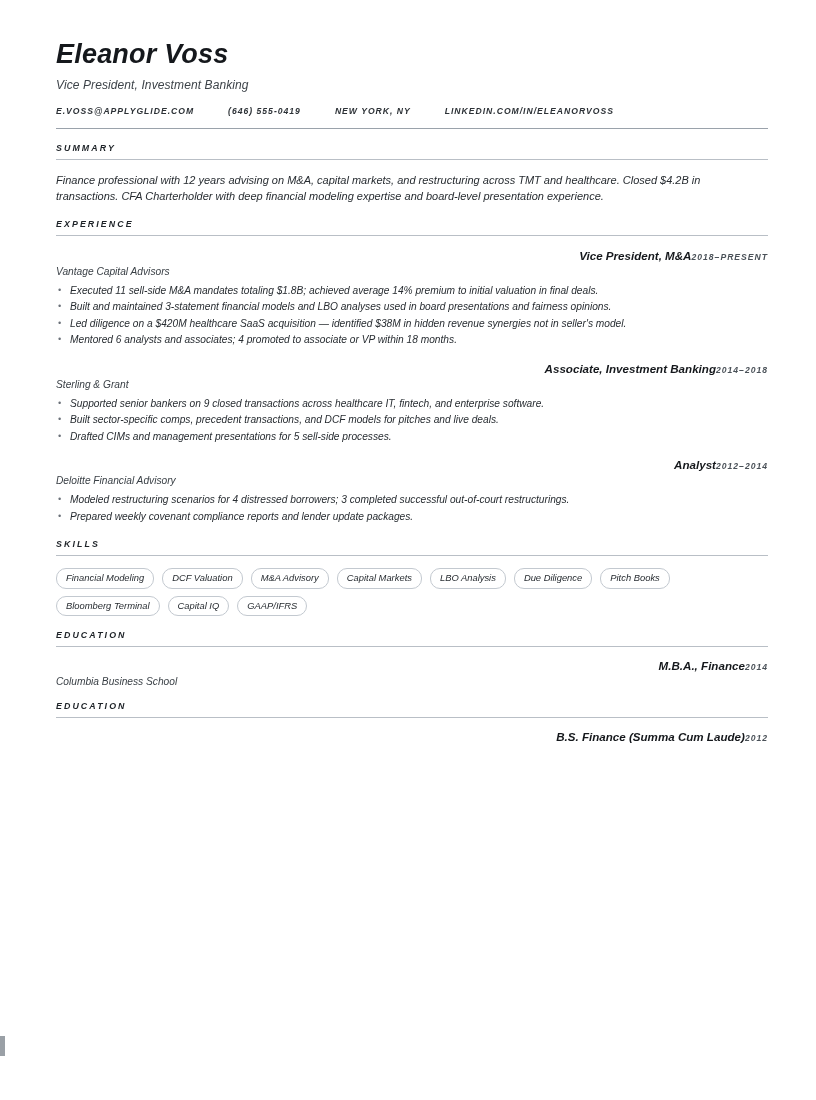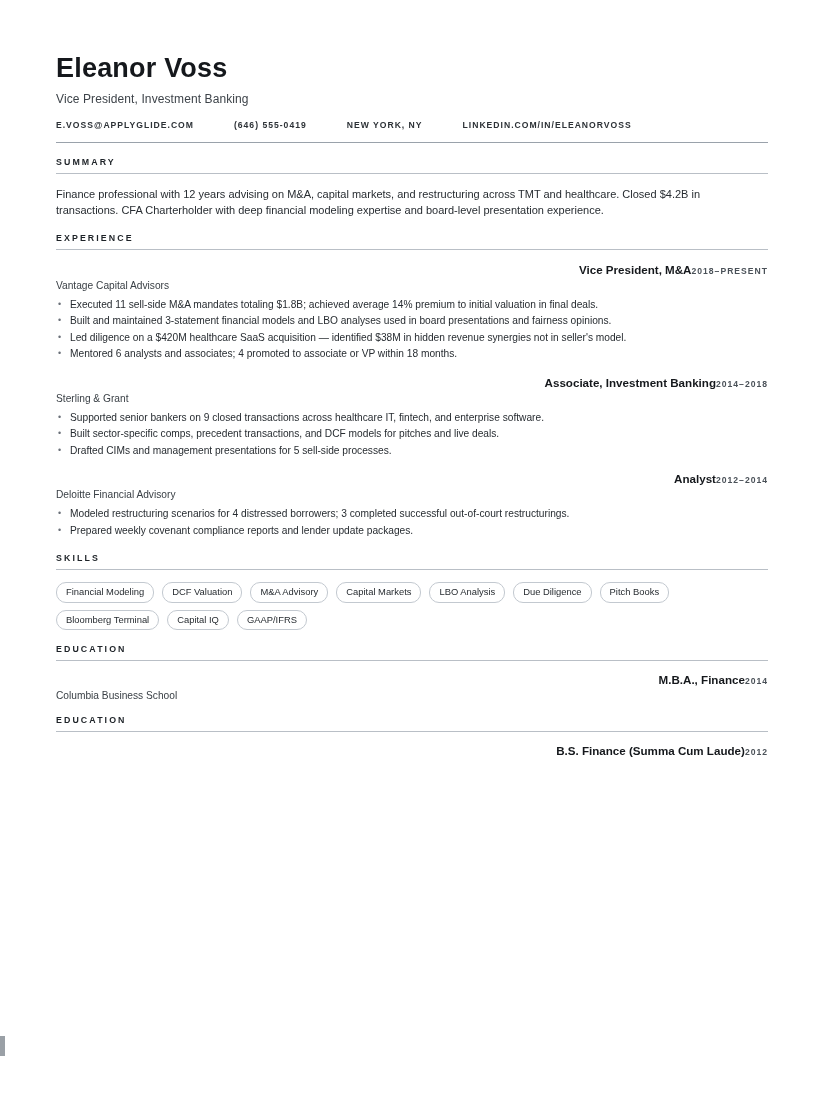--- a/index.html
+++ b/index.html
@@ -16,21 +16,22 @@
     overflow: hidden;
   }
   .page {
     position: absolute;
     left: 0;
     top: 0;
     width: 816px;
     height: 1056px;
     background: #ffffff;
     box-sizing: border-box;
-    padding: 40px 48px 0 56px;
+    padding: 26px 48px 0 56px;
+    font-style: italic;
   }
   .below-fold {
     position: absolute;
     left: 0;
     top: 1056px;
     width: 816px;
     height: 44px;
     background: #ffffff;
   }
   .edge-strip {
@@ -54,21 +55,21 @@
   .subtitle {
     font-size: 12px;
     color: #3d4349;
     margin-top: 8px;
     letter-spacing: 0.1px;
   }
   .contact {
     margin-top: 14px;
     display: flex;
     flex-wrap: wrap;
-    gap: 18px;
+    gap: 12px;
     align-items: flex-start;
   }
   .contact-item {
     font-size: 8.6px;
     letter-spacing: 1.0px;
     color: #2c3136;
     text-transform: uppercase;
     font-weight: bold;
     margin-right: 22px;
     white-space: nowrap;

